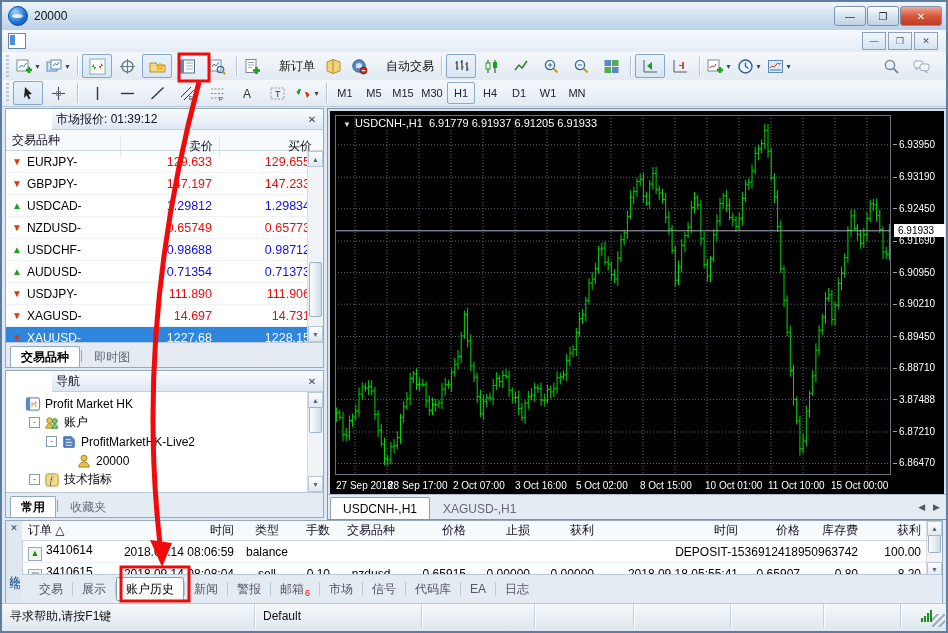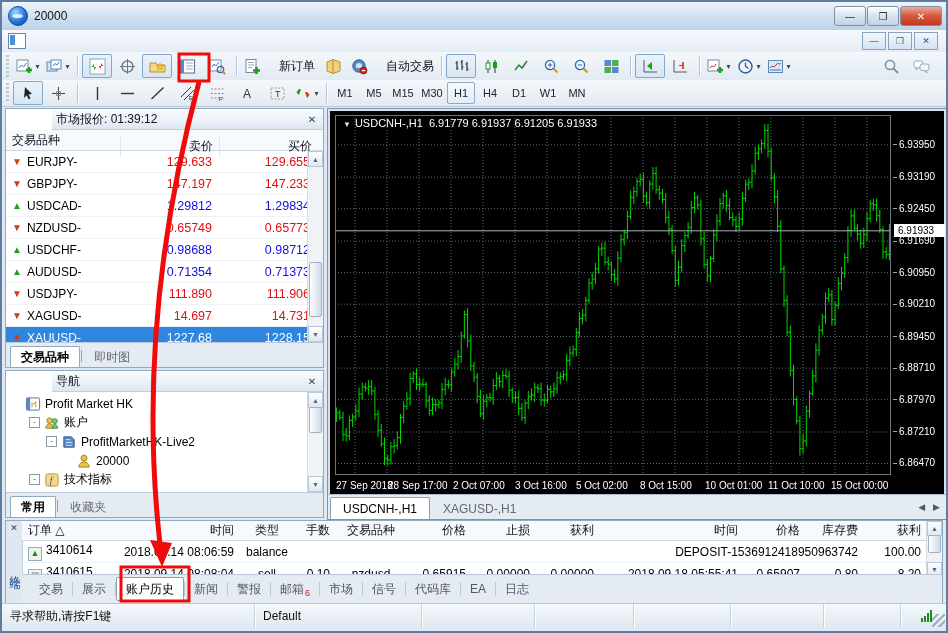--- a/index.html
+++ b/index.html
@@ -674,21 +674,21 @@
           <span class="ylab" style="top:120.10650887574053px">6.91690</span>
           <span class="ytick" style="top:157.13313609467377px"></span>
           <span class="ylab" style="top:151.63313609467377px">6.90950</span>
           <span class="ytick" style="top:188.6597633136108px"></span>
           <span class="ylab" style="top:183.1597633136108px">6.90210</span>
           <span class="ytick" style="top:221.038461538463px"></span>
           <span class="ylab" style="top:215.538461538463px">6.89450</span>
           <span class="ytick" style="top:252.56508875739624px"></span>
           <span class="ylab" style="top:247.06508875739624px">6.88710</span>
           <span class="ytick" style="top:284.09171597633326px"></span>
-          <span class="ylab" style="top:278.59171597633326px">6.87970</span>
+          <span class="ylab" style="top:278.59171597633326px">3.87488</span>
           <span class="ytick" style="top:316.47041420118546px"></span>
           <span class="ylab" style="top:310.97041420118546px">6.87210</span>
           <span class="ytick" style="top:347.9970414201187px"></span>
           <span class="ylab" style="top:342.4970414201187px">6.86470</span>
           <span class="price-tag" style="top:109.25384615384546px">6.91933</span>
         </div>
       <div class="xaxis" id="xaxis">
           <span class="xlab" style="left:1px">27 Sep 2018</span>
           <span class="xlab" style="left:53px">28 Sep 17:00</span>
           <span class="xlab" style="left:118px">2 Oct 07:00</span>

